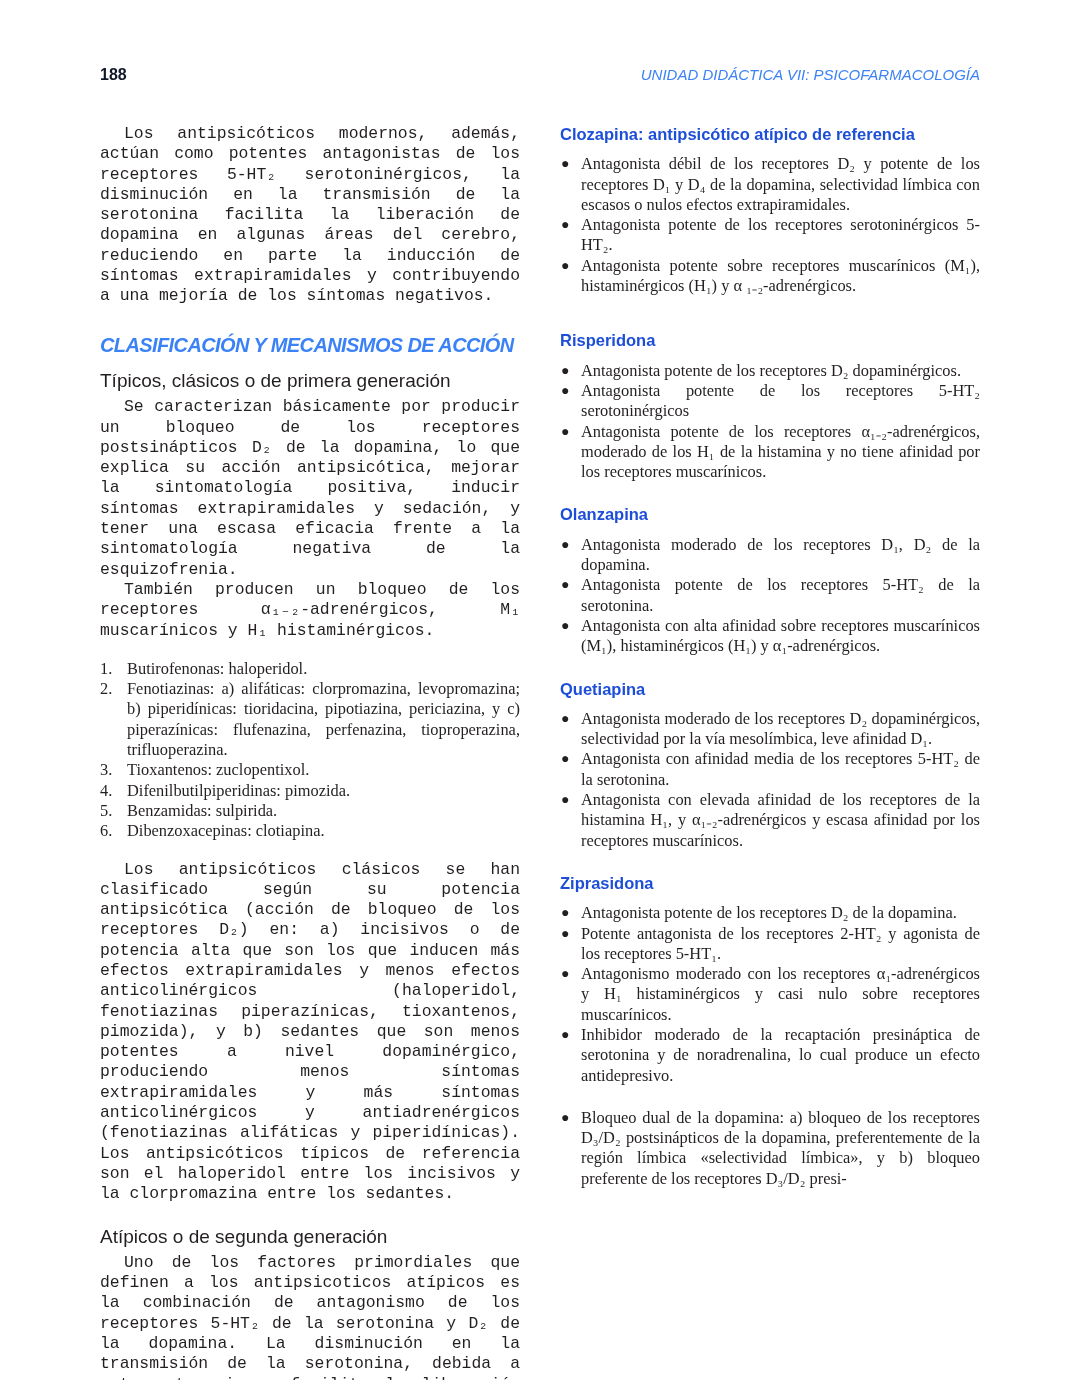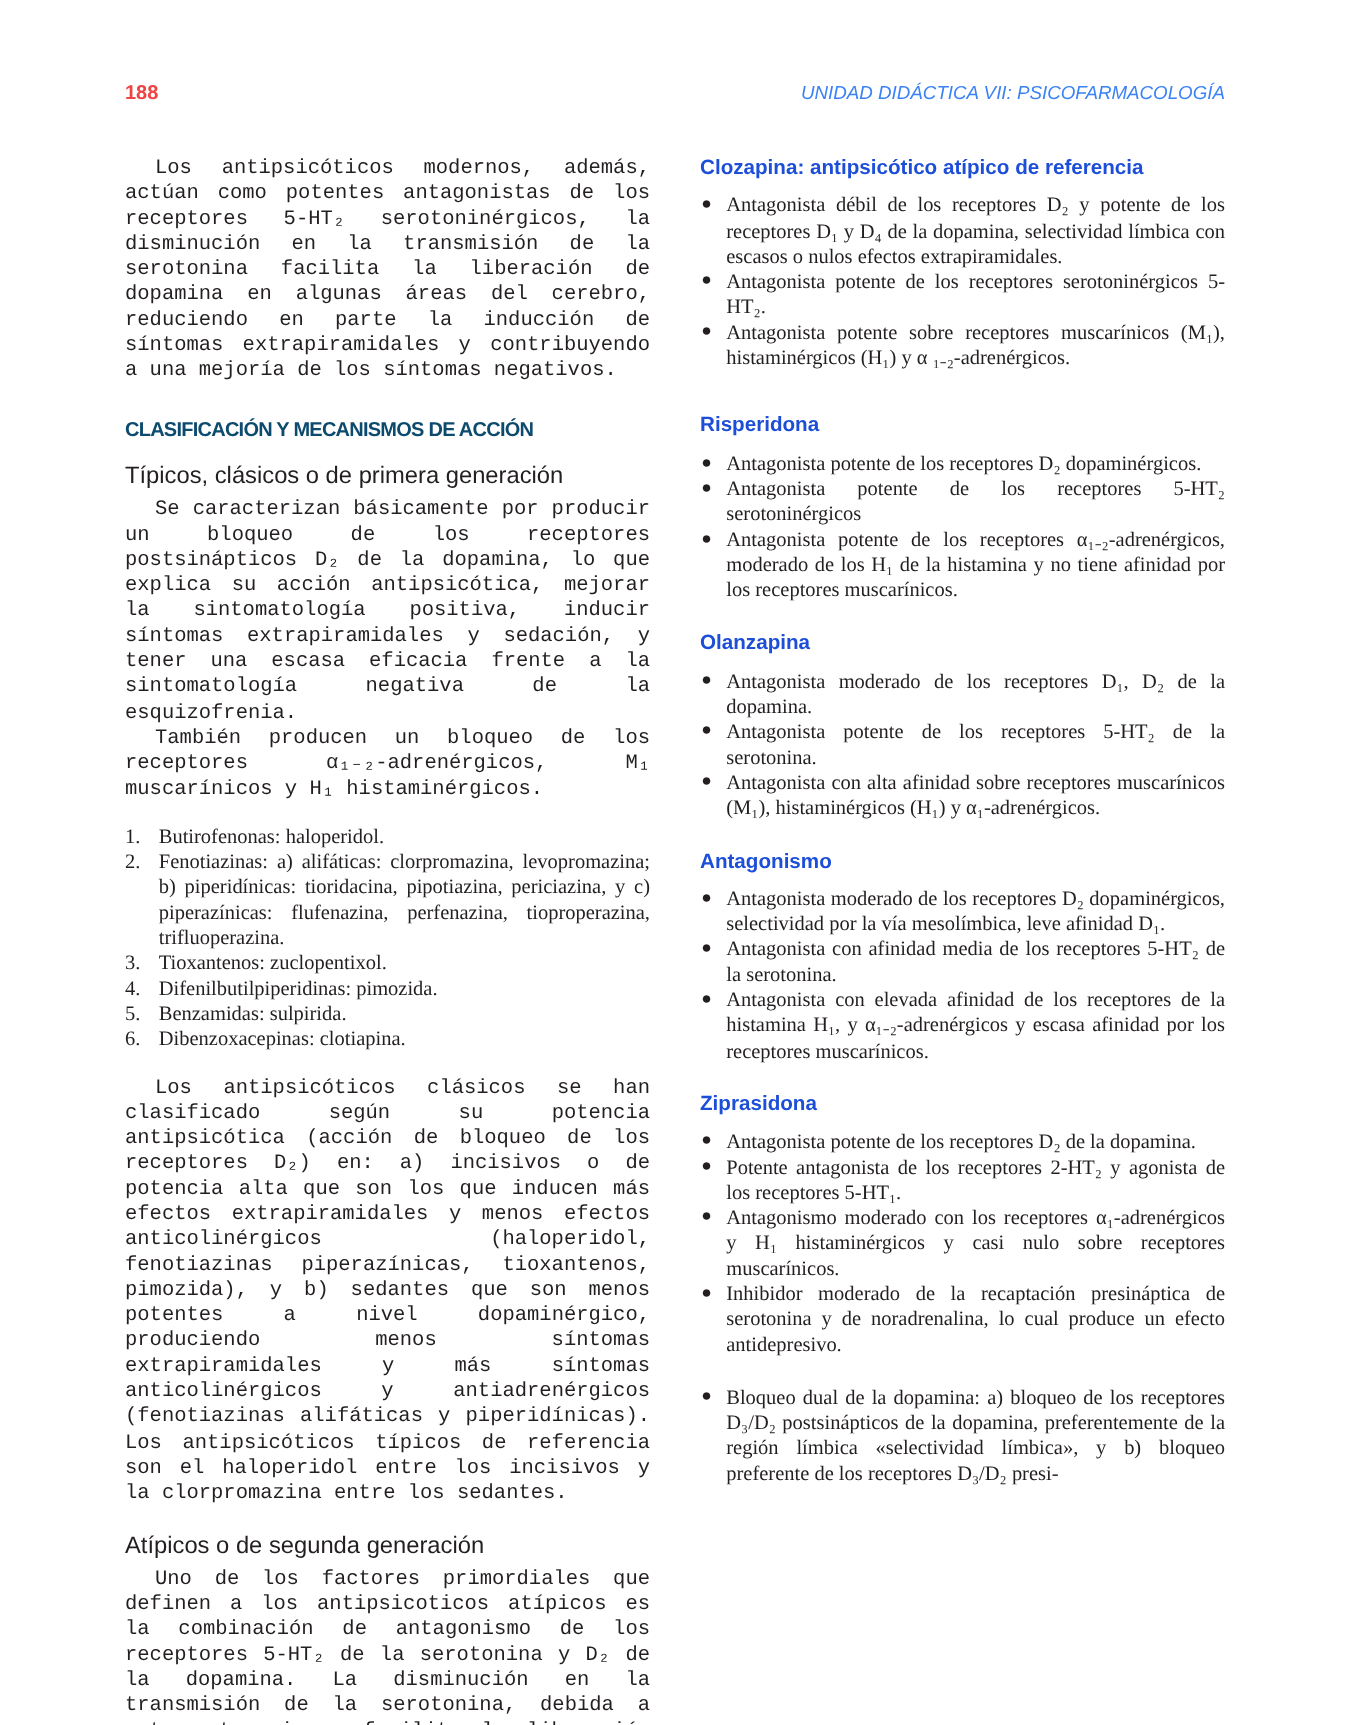--- a/index.html
+++ b/index.html
@@ -1,25 +1,25 @@
 <!DOCTYPE html>
 <html><head>
 <meta charset="utf-8">
 <style>
   html, body { margin: 0; padding: 0; background: #ffffff; }
   body { width: 1080px; height: 1380px; position: relative; overflow: hidden; color: #231f20; }
   .header { position: absolute; top: 66px; left: 100px; width: 880px; height: 24px; font-family: "Liberation Sans", sans-serif; }
-  .page-num { position: absolute; left: 0; top: 0; font-size: 16px; font-weight: bold; color: #ef4444; }
+  .page-num { position: absolute; left: 0; top: 0; font-size: 16px; font-weight: bold; color: #0f172a; }
   .running-title { position: absolute; right: 0; top: 0; font-size: 15px; font-style: italic; color: #3b82f6; }
   .col { position: absolute; top: 124px; width: 420px; font-family: "Liberation Serif", serif; font-size: 16.4px; line-height: 20.3px; }
   .col-left { left: 100px; }
   .col-right { left: 560px; }
   p { margin: 0; text-align: justify; }
   p.indent { text-indent: 24px; font-family: Liberation Mono, monospace; }
-  .sec-title { font-family: "Liberation Sans", sans-serif; font-weight: bold; font-size: 16px; color: #0c4a6e; letter-spacing: -0.6px; margin: 28px 0 16px 0; }
+  .sec-title { font-family: "Liberation Sans", sans-serif; font-weight: bold; font-size: 20px; color: #3b82f6; letter-spacing: -0.6px; margin: 28px 0 16px 0; font-style: italic; }
   .sub-title { font-family: "Liberation Sans", sans-serif; font-size: 19px; color: #231f20; margin: 0 0 6px 0; }
   .drug-title { font-family: "Liberation Sans", sans-serif; font-weight: bold; font-size: 16.5px; color: #1d4ed8; margin: 0 0 10px 0; }
   ol.numbered { margin: 18px 0 18px 0; padding: 0; list-style: none; }
   ol.numbered li { position: relative; padding-left: 27px; text-align: justify; }
   ol.numbered li .num { position: absolute; left: 0; top: 0; }
   ul.bullets { margin: 0 0 22px 0; padding: 0; list-style: none; }
   ul.bullets li { position: relative; padding-left: 21px; text-align: justify; }
   ul.bullets li .dot { position: absolute; left: 1px; top: 0; font-size: 14px; }
   .gap { height: 22px; }
   .gap-sm { height: 12px; }
@@ -73,21 +73,21 @@
     <li><span class="dot">●</span><span>Antagonista potente de los receptores α₁₋₂-adrenérgicos, moderado de los H₁ de la histamina y no tiene afinidad por los receptores muscarínicos.</span></li>
   </ul>
 
   <div class="drug-title">Olanzapina</div>
   <ul class="bullets">
     <li><span class="dot">●</span><span>Antagonista moderado de los receptores D₁, D₂ de la dopamina.</span></li>
     <li><span class="dot">●</span><span>Antagonista potente de los receptores 5-HT₂ de la serotonina.</span></li>
     <li><span class="dot">●</span><span>Antagonista con alta afinidad sobre receptores muscarínicos (M₁), histaminérgicos (H₁) y α₁-adrenérgicos.</span></li>
   </ul>
 
-  <div class="drug-title">Antagonismo</div>
+  <div class="drug-title">Quetiapina</div>
   <ul class="bullets">
     <li><span class="dot">●</span><span>Antagonista moderado de los receptores D₂ dopaminérgicos, selectividad por la vía mesolímbica, leve afinidad D₁.</span></li>
     <li><span class="dot">●</span><span>Antagonista con afinidad media de los receptores 5-HT₂ de la serotonina.</span></li>
     <li><span class="dot">●</span><span>Antagonista con elevada afinidad de los receptores de la histamina H₁, y α₁₋₂-adrenérgicos y escasa afinidad por los receptores muscarínicos.</span></li>
   </ul>
 
   <div class="drug-title">Ziprasidona</div>
   <ul class="bullets">
     <li><span class="dot">●</span><span>Antagonista potente de los receptores D₂ de la dopamina.</span></li>
     <li><span class="dot">●</span><span>Potente antagonista de los receptores 2-HT₂ y agonista de los receptores 5-HT₁.</span></li>

